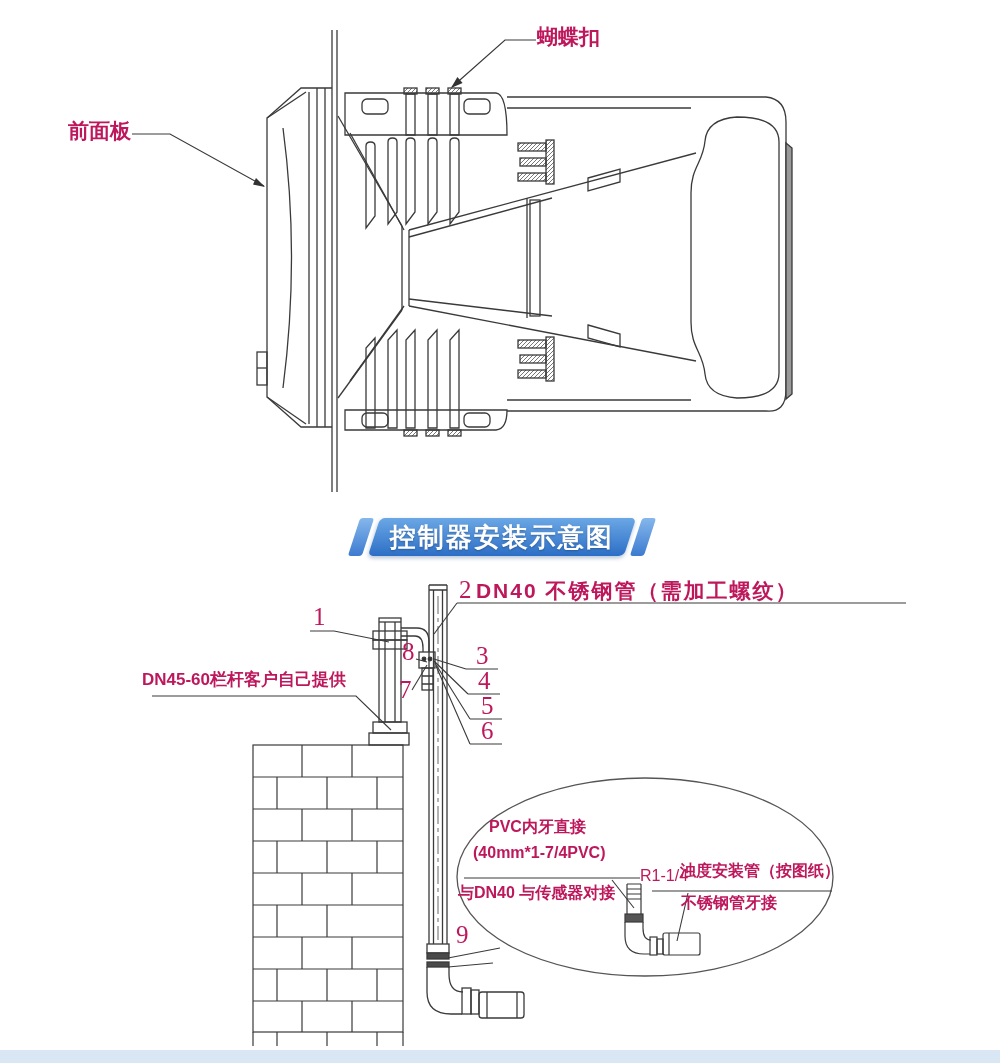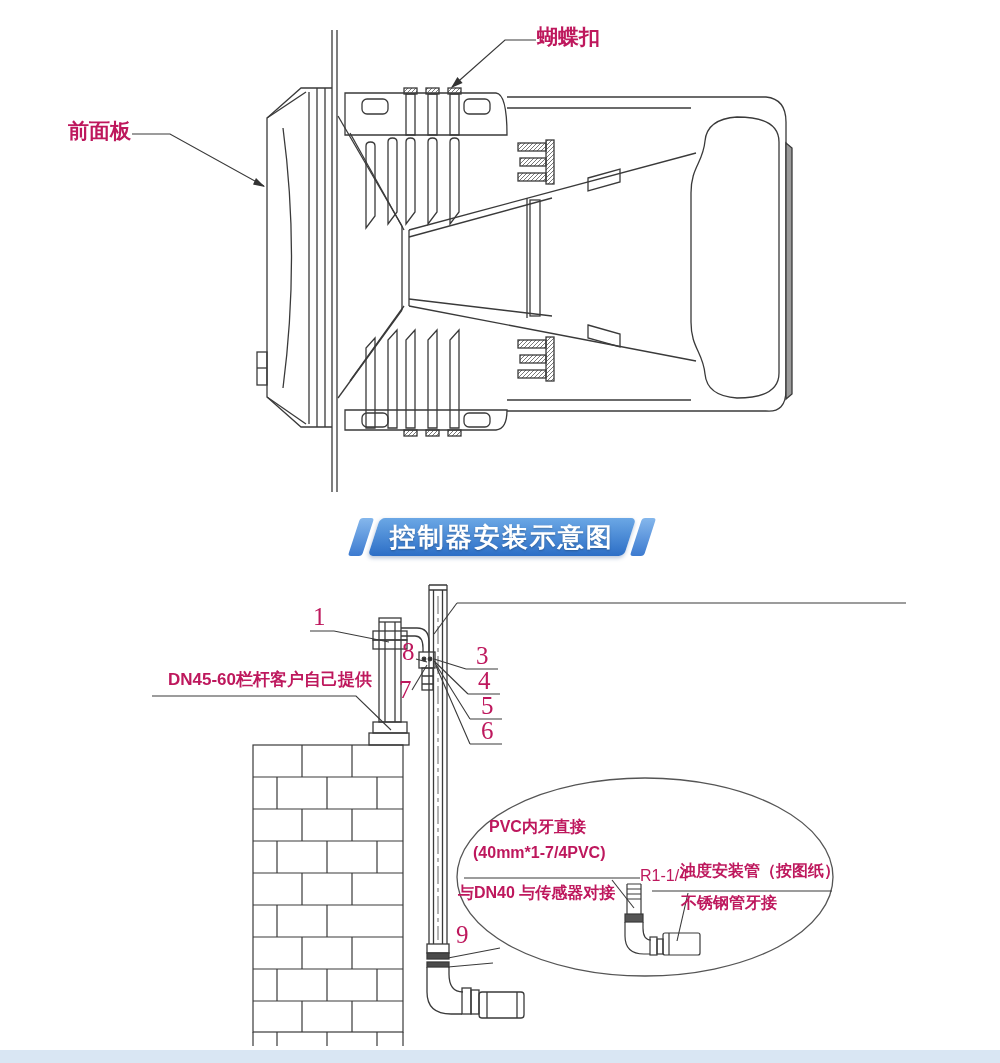--- a/index.html
+++ b/index.html
@@ -231,21 +231,25 @@
       <path d="M612,880 L634,908"></path>
       <path d="M652,891 H832"></path>
       <path d="M688,893 L677,941"></path>
     </g>
   </svg>
 
   <div class="lab cjk" style="left:537px;top:25px">蝴蝶扣</div>
   <div class="lab cjk" style="left:68px;top:119px">前面板</div>
 
   <div class="lab num" style="left:313px;top:603px">1</div>
-  <div class="lab cjk17" style="left:168px;top:671px">DN45-60栏杆客户自己提供</div>
+  <div class="lab" style="left:459px;top:576px">
+    <span class="num">2</span>
+    <span class="cjk21">DN40 不锈钢管（需加工螺纹）</span>
+  </div>
+  <div class="lab cjk17" style="left:142px;top:671px">DN45-60栏杆客户自己提供</div>
 
   <div class="lab num" style="left:476px;top:642px">3</div>
   <div class="lab num" style="left:478px;top:667px">4</div>
   <div class="lab num" style="left:481px;top:692px">5</div>
   <div class="lab num" style="left:481px;top:717px">6</div>
   <div class="lab num" style="left:399px;top:676px">7</div>
   <div class="lab num" style="left:402px;top:638px">8</div>
   <div class="lab num" style="left:456px;top:921px">9</div>
 
   <div class="lab cjk18" style="left:489px;top:818px">PVC内牙直接</div>

